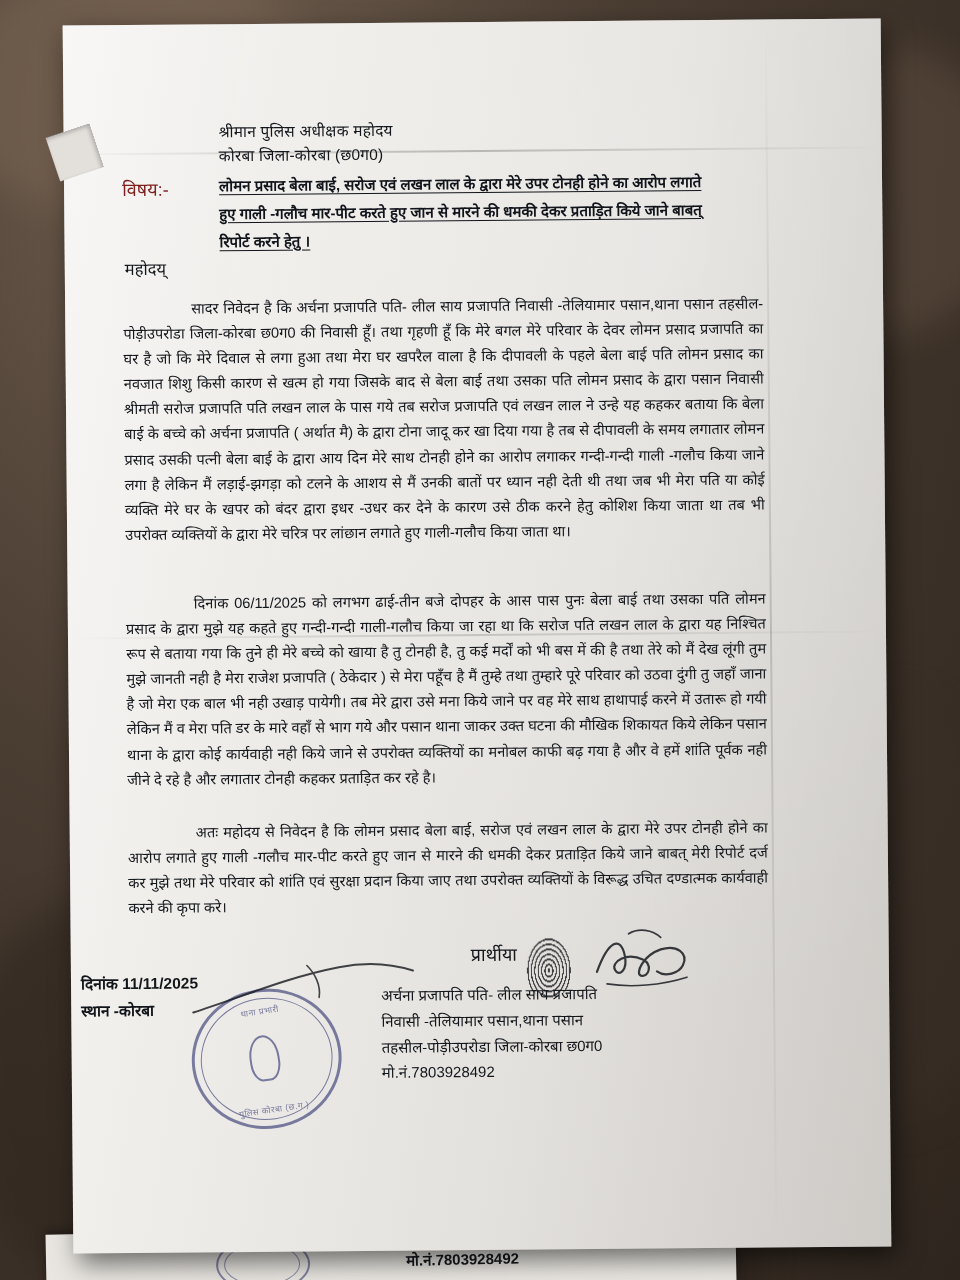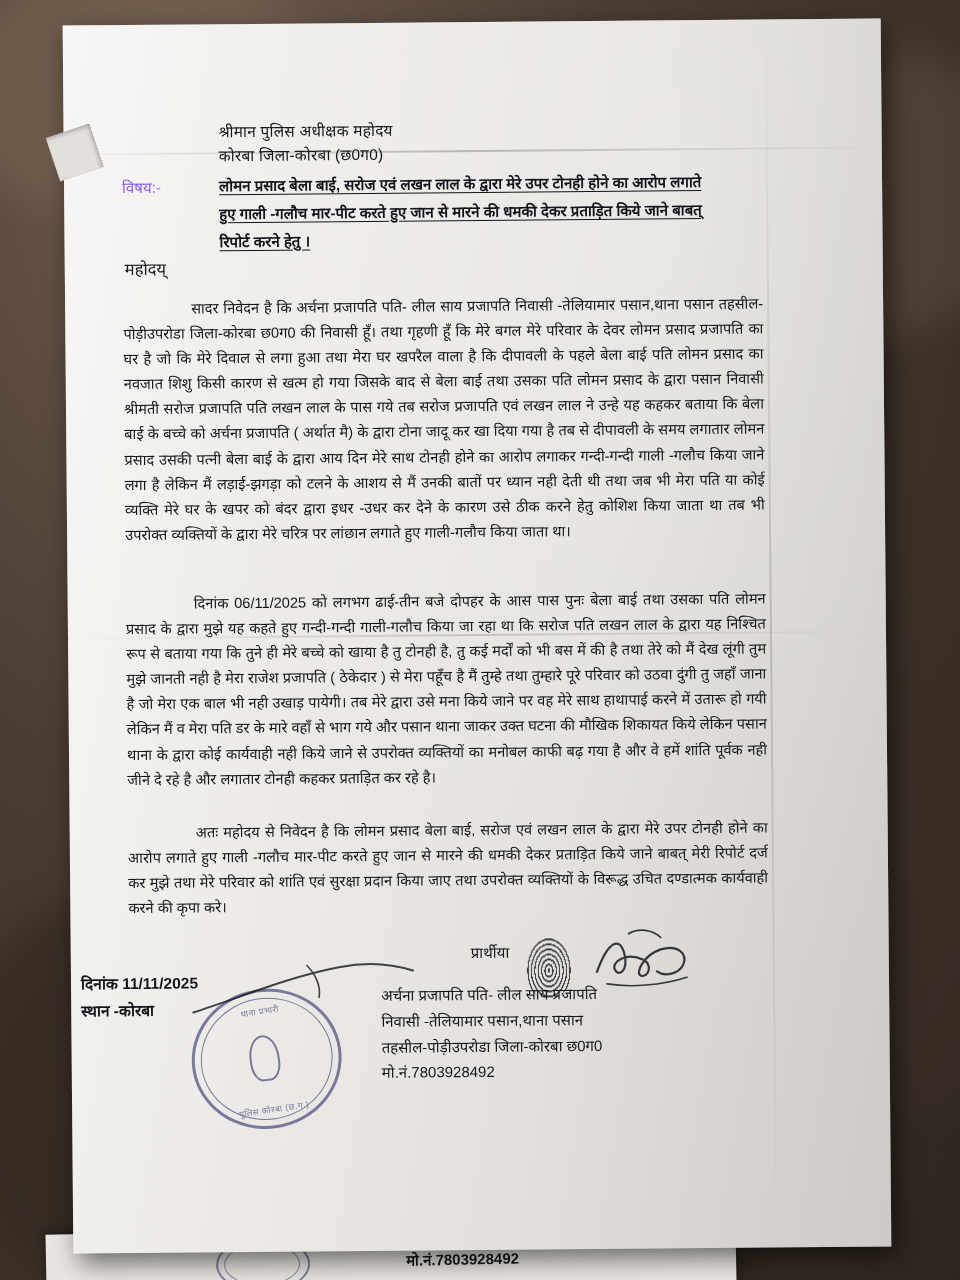--- a/index.html
+++ b/index.html
@@ -89,22 +89,22 @@
     font-size: 15.5px;
     line-height: 1.55;
     letter-spacing: 0.2px;
     color: #13161b;
   }
 
   .subj-label {
     position: absolute;
     left: 58px;
     top: 152px;
-    font-size: 15px;
-    color: #8b5cf6;
+    font-size: 18px;
+    color: #7f1d1d;
   }
 
   .subj-body {
     position: absolute;
     left: 155px;
     top: 148px;
     width: 500px;
     font-size: 15px;
     font-weight: bold;
     line-height: 1.85;
@@ -142,21 +142,21 @@
     font-size: 15.5px;
     line-height: 1.75;
     font-weight: bold;
     color: #12151a;
   }
 
   .prarthiya {
     position: absolute;
     left: 400px;
     top: 920px;
-    font-size: 15px;
+    font-size: 18px;
     color: #13161b;
   }
 
   .sign-block {
     position: absolute;
     left: 310px;
     top: 960px;
     font-size: 15px;
     line-height: 1.72;
     color: #13161b;

